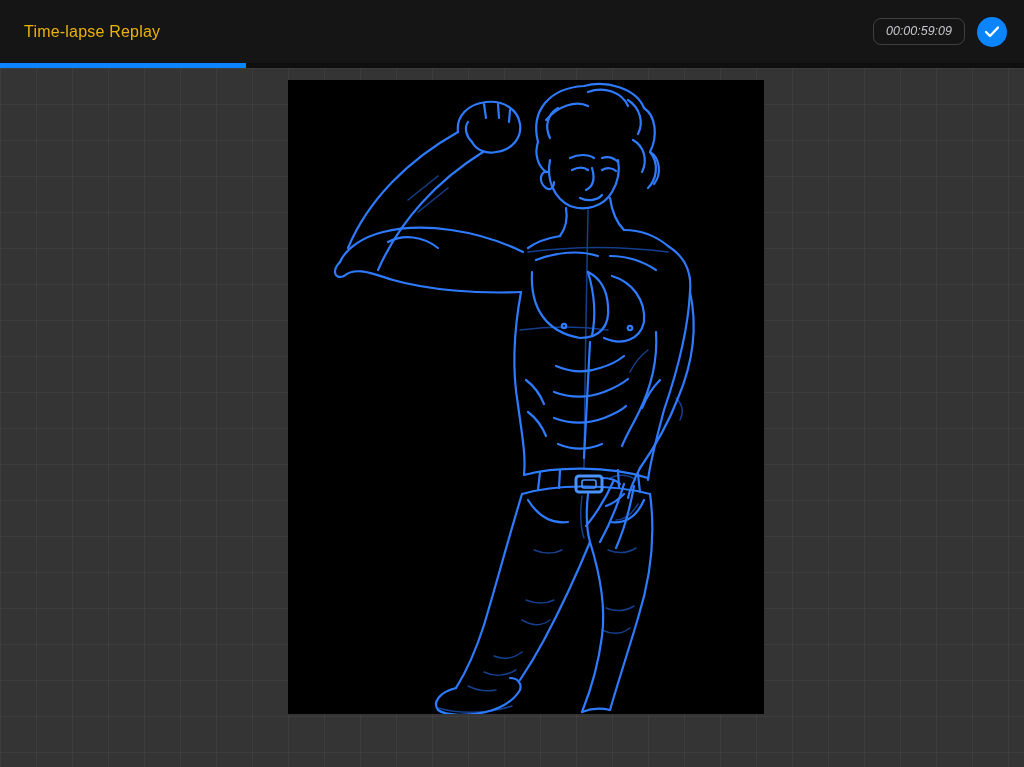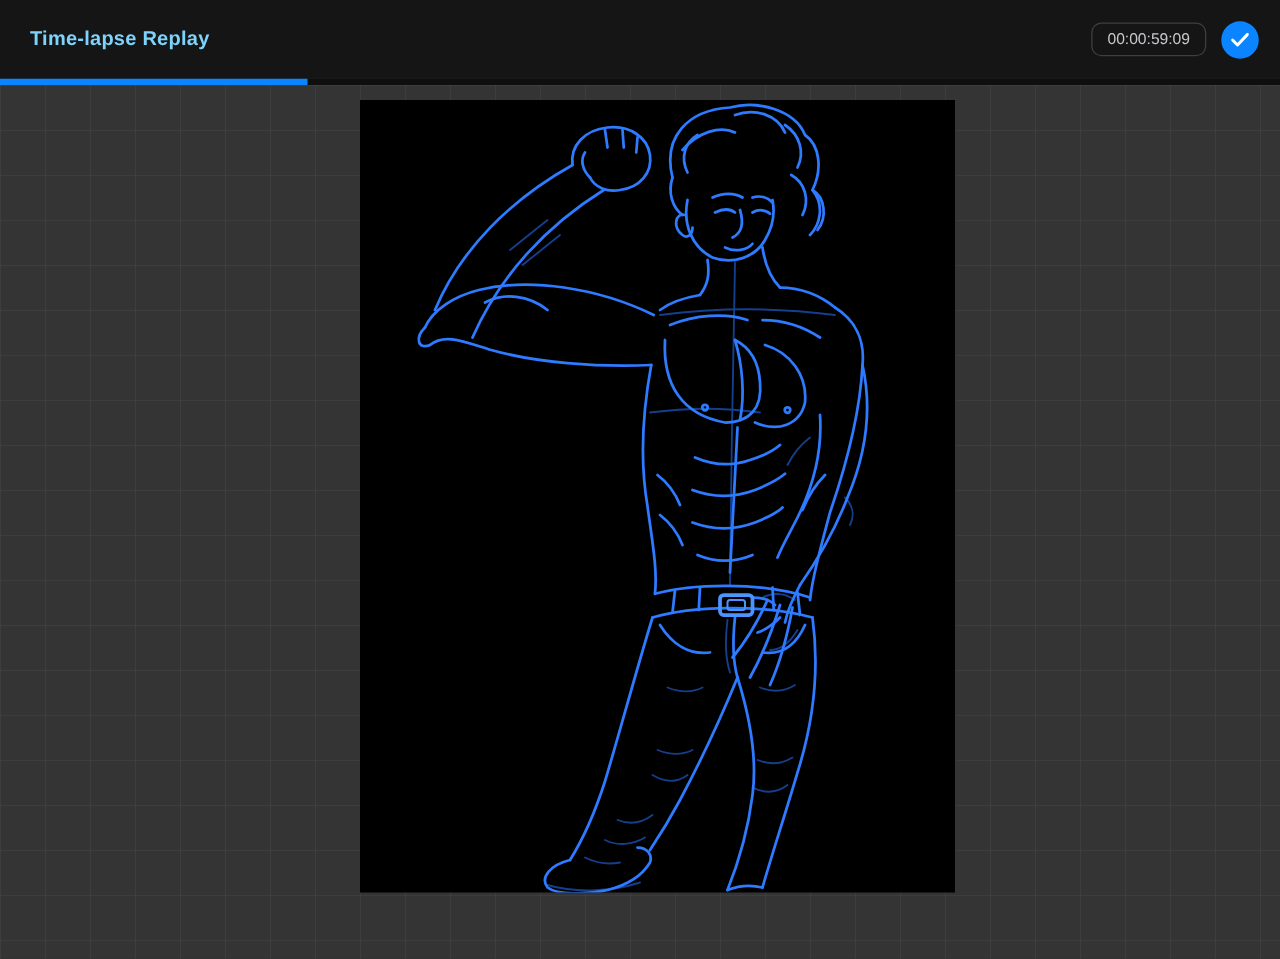--- a/index.html
+++ b/index.html
@@ -10,23 +10,23 @@
     -webkit-font-smoothing:antialiased;
   }
   
   .topbar{
     position:absolute;top:0;left:0;right:0;height:63px;
     background:#151515;
     display:flex;align-items:center;justify-content:space-between;
     padding:0 17px 0 24px;box-sizing:border-box;z-index:3;
   }
   .title{
-    font-size:16px;font-weight:bold;color:#7dd3fc;letter-spacing:.2px;
-  }
-  .topbar-right{display:flex;align-items:center;gap:12px;}
+    font-size:16px;font-weight:normal;color:#eab308;letter-spacing:.2px;
+  }
+  .topbar-right{display:flex;align-items:center;gap:12px;font-style:italic;}
   .badge{
     border:1px solid #3f3f42;border-radius:8px;
     padding:6px 12px;color:#c8c8cc;font-size:12.5px;line-height:1;
     background:transparent;white-space:nowrap;
   }
   .done{
     width:30px;height:30px;border-radius:50%;
     background:#0a84ff;border:none;cursor:pointer;padding:0;
     display:flex;align-items:center;justify-content:center;
   }

